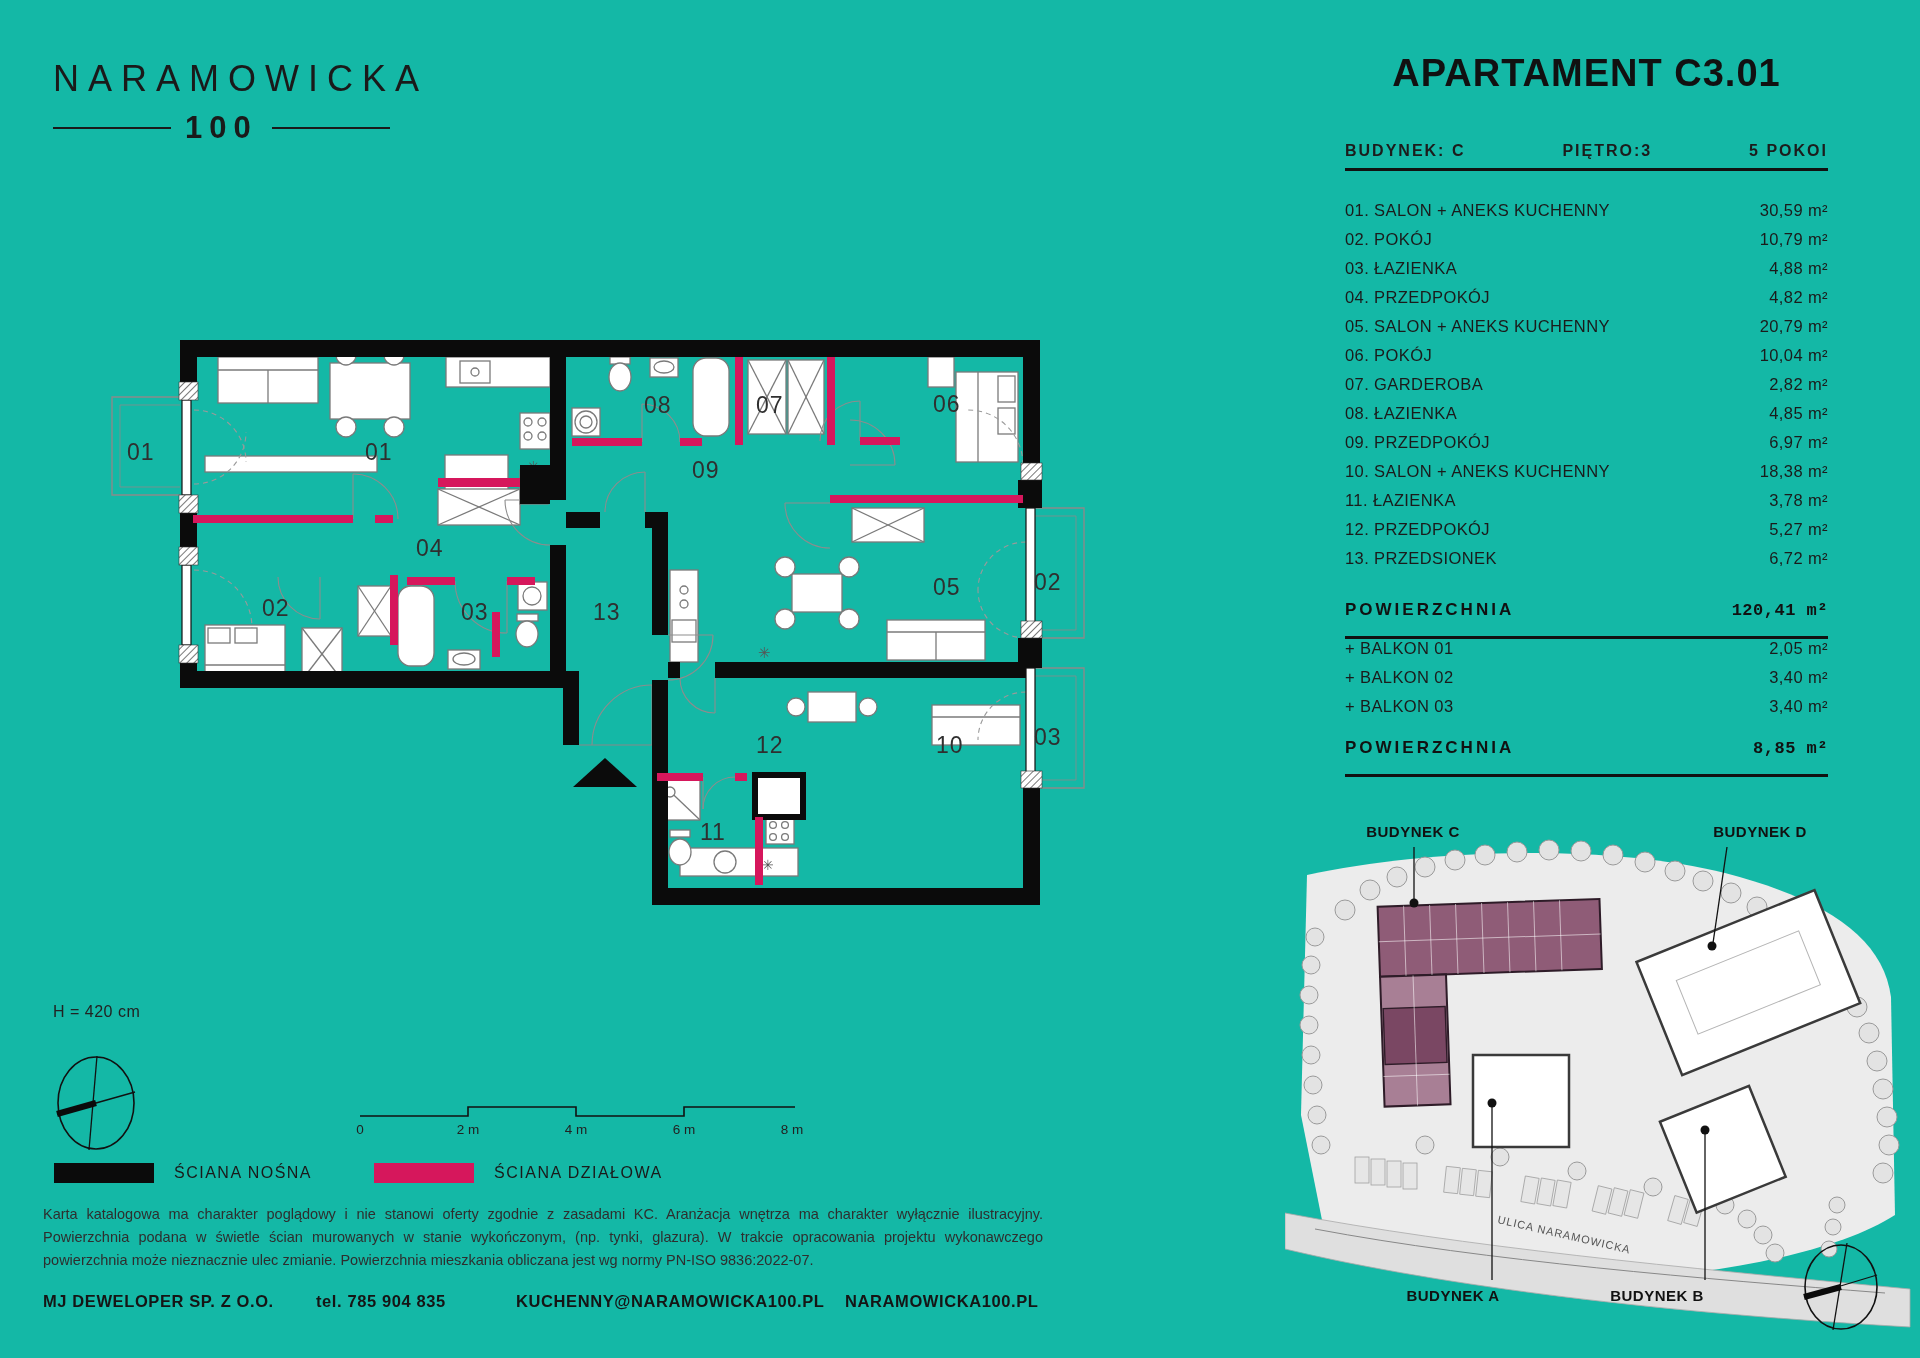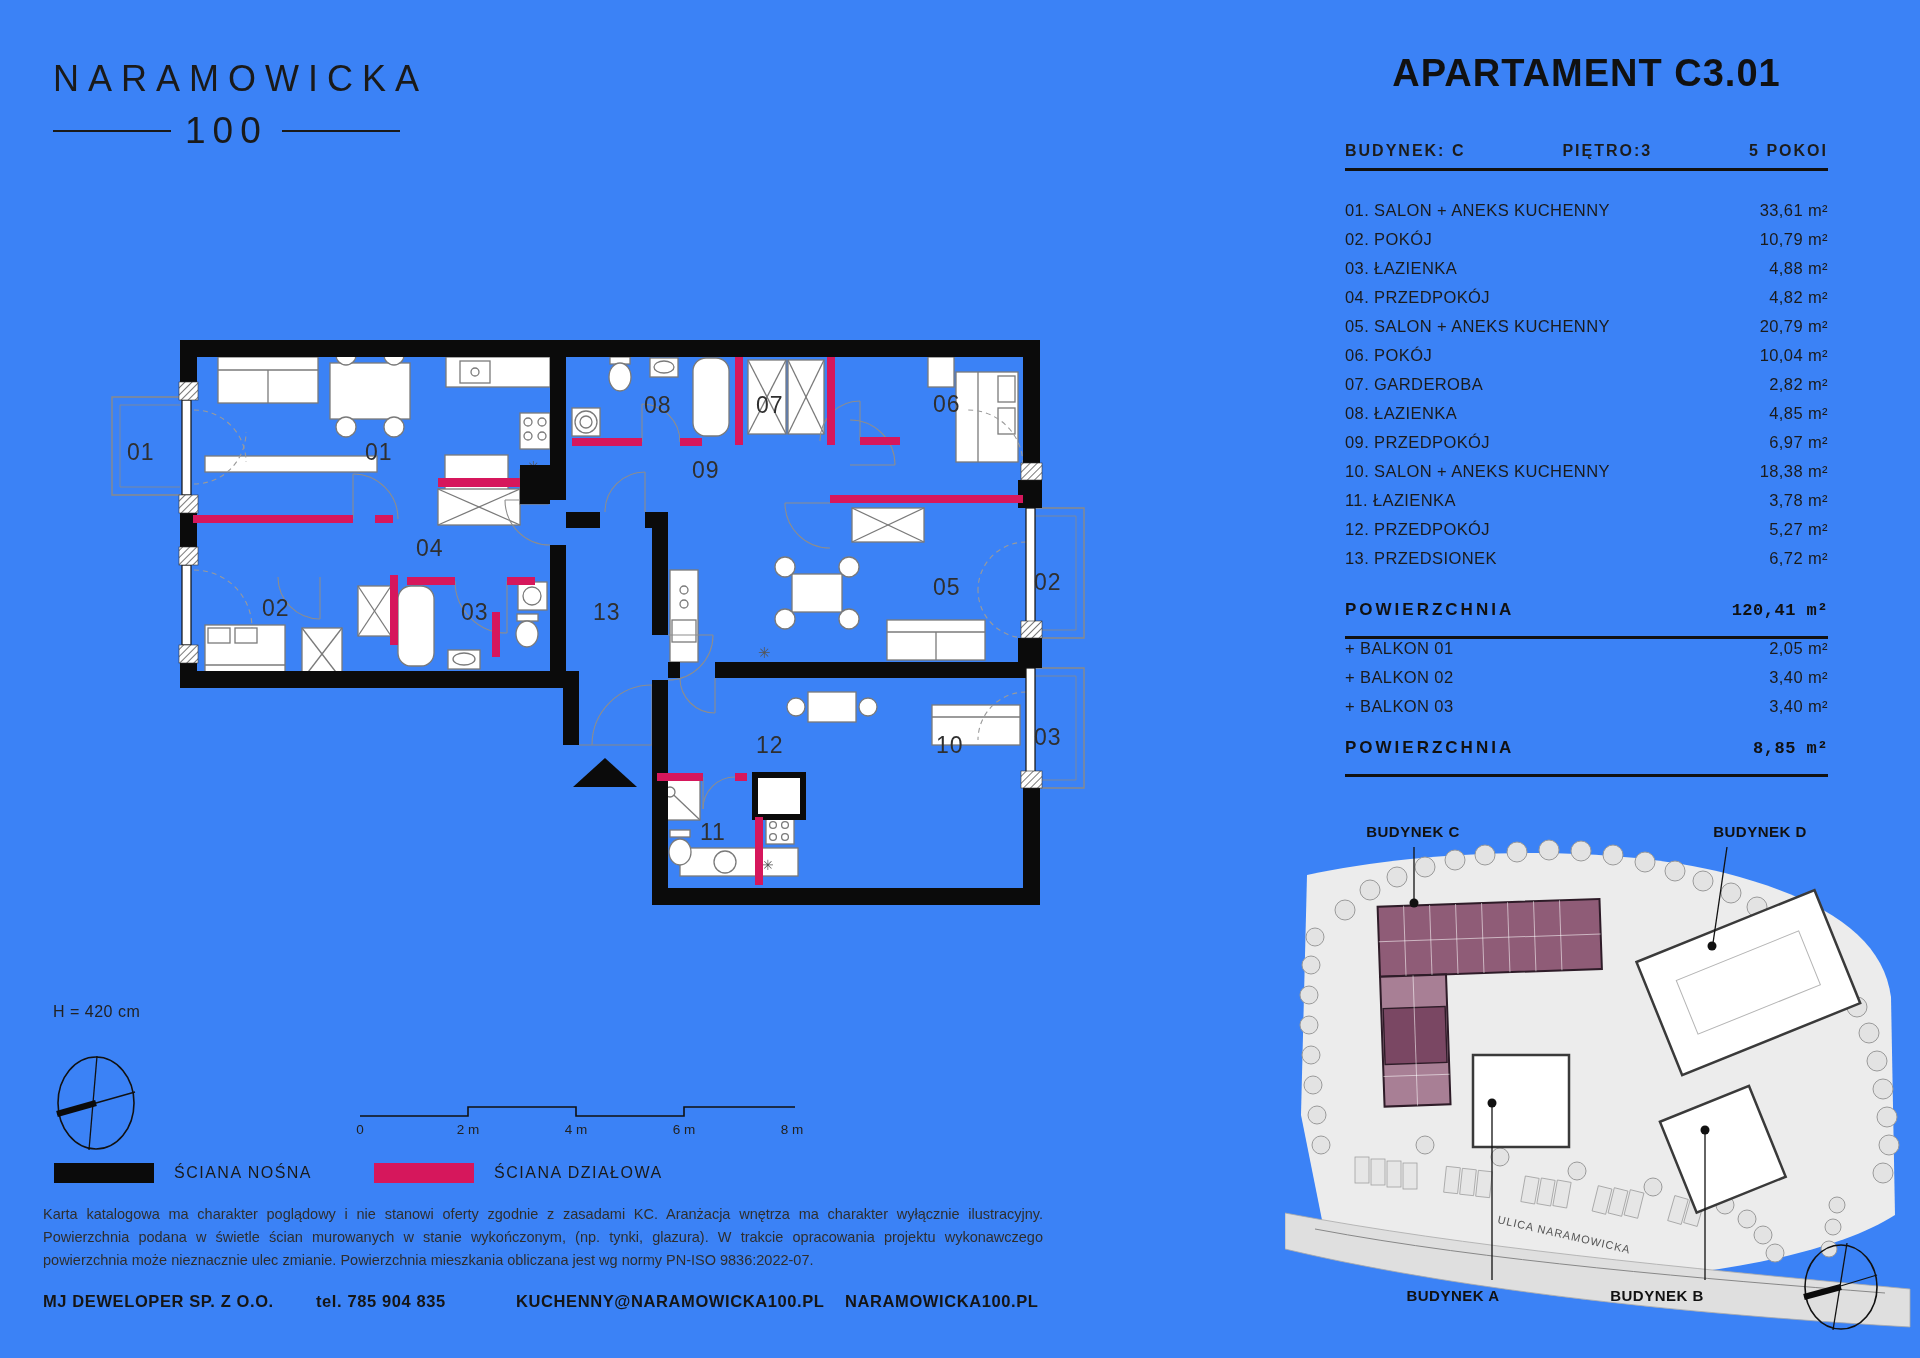--- a/index.html
+++ b/index.html
@@ -1,24 +1,24 @@
 <!DOCTYPE html>
 <html><head>
 <meta charset="utf-8">
 <style>
   html,body{margin:0;padding:0;background:#fff;}
   body{font-family:"Liberation Sans",sans-serif;color:#111;}
-  .page{position:relative;width:1920px;height:1358px;background:#3b82f6;overflow:hidden;}
+  .page{position:relative;width:1920px;height:1358px;background:#14b8a6;overflow:hidden;}
 
   
   .logo{position:absolute;left:53px;top:58px;width:380px;}
   .logo-top{font-size:36px;font-weight:500;letter-spacing:9px;color:#1a1a1a;white-space:nowrap;}
   .logo-bottom{display:flex;align-items:center;margin-top:10px;}
   .logo-line{height:2px;background:#1a1a1a;width:118px;}
-  .logo-100{font-size:37px;font-weight:400;letter-spacing:7px;color:#1a1a1a;padding:0 14px;}
+  .logo-100{font-size:31px;font-weight:700;letter-spacing:7px;color:#1a1a1a;padding:0 14px;}
 
   
   .panel{position:absolute;left:1345px;top:52px;width:483px;}
   .panel-title{font-size:38px;font-weight:600;letter-spacing:1px;text-align:center;color:#111;}
   .spec-head{display:flex;justify-content:space-between;margin-top:47px;font-size:16px;font-weight:700;letter-spacing:2px;color:#1c1c1c;gap:18px;}
   .rule{height:3px;background:#111;margin-top:8px;}
   .rule2{height:3px;background:#111;margin-top:6px;}
   .rooms{margin-top:30px;}
   .row{display:flex;justify-content:space-between;align-items:baseline;height:29px;font-size:16.5px;color:#1b1b1b;letter-spacing:.4px;}
   .row .val{white-space:nowrap;}
@@ -63,21 +63,21 @@
     <div class="spec-head">
       <span>BUDYNEK: C</span>
       <span>PIĘTRO:3</span>
       <span>5 POKOI</span>
     </div>
     <div class="rule"></div>
 
     <div class="rooms">
       <div class="row">
           <span>01. SALON + ANEKS KUCHENNY</span>
-          <span class="val">33,61 m²</span>
+          <span class="val">30,59 m²</span>
         </div>
       <div class="row">
           <span>02. POKÓJ</span>
           <span class="val">10,79 m²</span>
         </div>
       <div class="row">
           <span>03. ŁAZIENKA</span>
           <span class="val">4,88 m²</span>
         </div>
       <div class="row">

